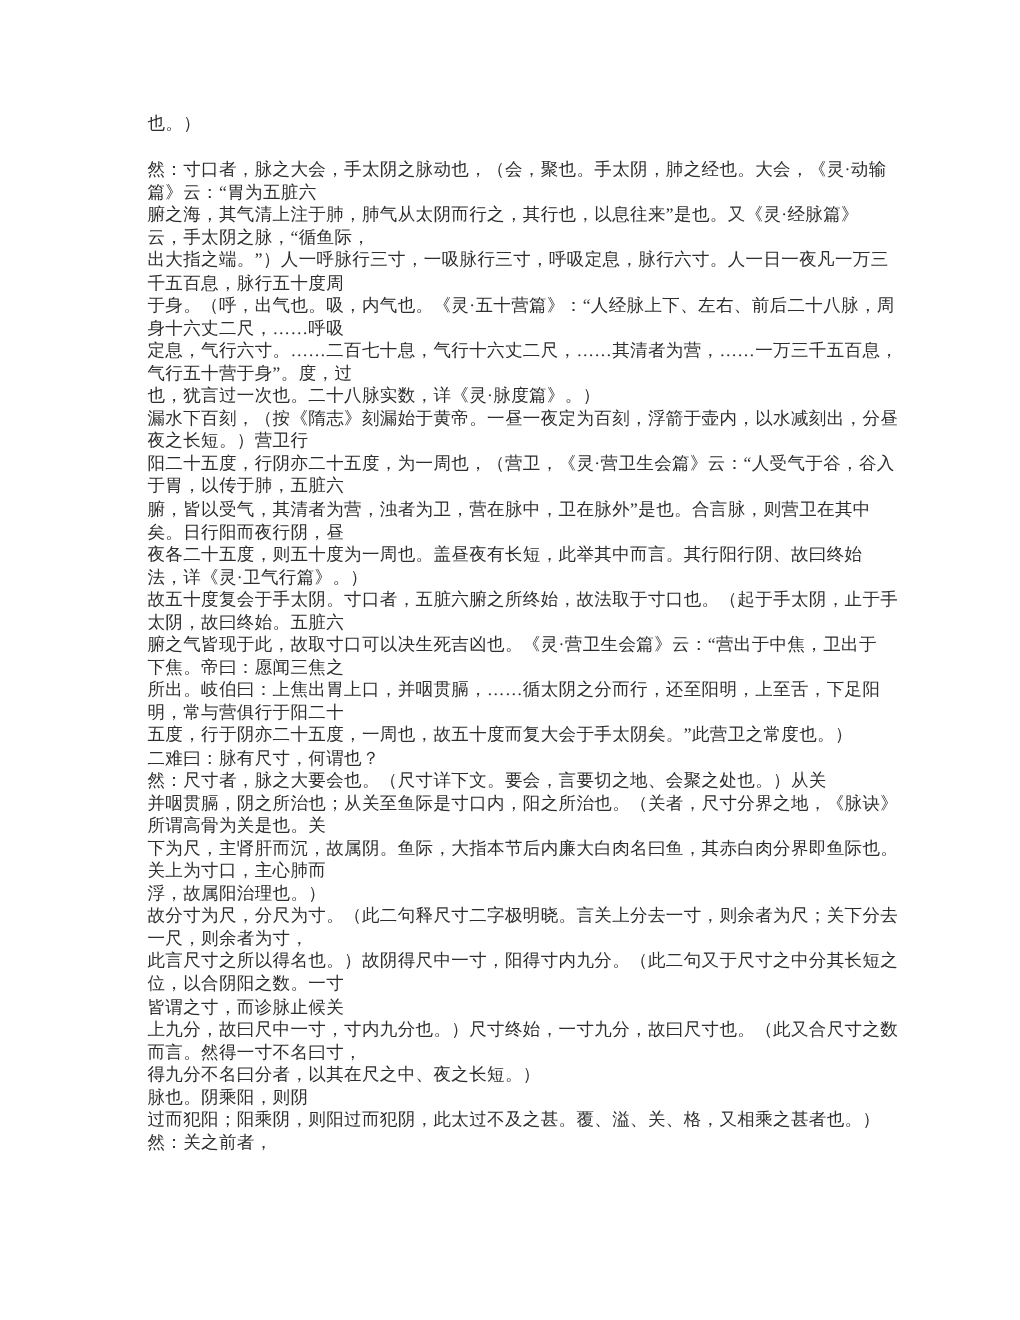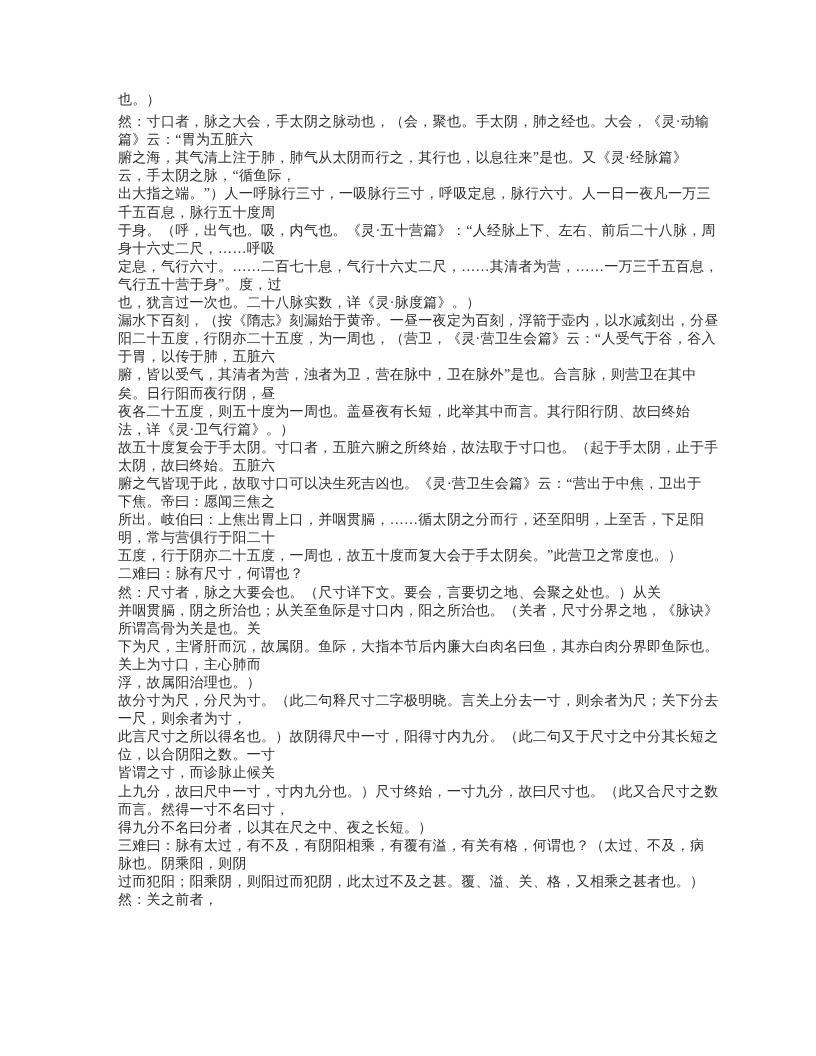--- a/index.html
+++ b/index.html
@@ -22,41 +22,42 @@
     font-family: "Liberation Serif", "DejaVu Serif", serif;
     font-size: 14px;
     line-height: 18.1px;
     letter-spacing: 0.3px;
   }
   .line {
     white-space: pre;
     height: 18.1px;
   }
   .line.para-gap {
-    margin-top: 4px;
+    margin-top: 19px;
   }
 </style>
 </head>
 <body>
 
 <div class="page" style="background: rgb(255, 255, 255);">
   <div class="text-block" style="color: rgb(46, 46, 46);">
       <div class="line">也。）</div>
       <div class="line para-gap">然：寸口者，脉之大会，手太阴之脉动也，（会，聚也。手太阴，肺之经也。大会，《灵·动输</div>
       <div class="line">篇》云：“胃为五脏六</div>
       <div class="line">腑之海，其气清上注于肺，肺气从太阴而行之，其行也，以息往来”是也。又《灵·经脉篇》</div>
       <div class="line">云，手太阴之脉，“循鱼际，</div>
       <div class="line">出大指之端。”）人一呼脉行三寸，一吸脉行三寸，呼吸定息，脉行六寸。人一日一夜凡一万三</div>
       <div class="line">千五百息，脉行五十度周</div>
       <div class="line">于身。（呼，出气也。吸，内气也。《灵·五十营篇》：“人经脉上下、左右、前后二十八脉，周</div>
       <div class="line">身十六丈二尺，……呼吸</div>
       <div class="line">定息，气行六寸。……二百七十息，气行十六丈二尺，……其清者为营，……一万三千五百息，</div>
       <div class="line">气行五十营于身”。度，过</div>
       <div class="line">也，犹言过一次也。二十八脉实数，详《灵·脉度篇》。）</div>
       <div class="line">漏水下百刻，（按《隋志》刻漏始于黄帝。一昼一夜定为百刻，浮箭于壶内，以水减刻出，分昼</div>
+      <div class="line">夜之长短。）营卫行</div>
       <div class="line">阳二十五度，行阴亦二十五度，为一周也，（营卫，《灵·营卫生会篇》云：“人受气于谷，谷入</div>
       <div class="line">于胃，以传于肺，五脏六</div>
       <div class="line">腑，皆以受气，其清者为营，浊者为卫，营在脉中，卫在脉外”是也。合言脉，则营卫在其中</div>
       <div class="line">矣。日行阳而夜行阴，昼</div>
       <div class="line">夜各二十五度，则五十度为一周也。盖昼夜有长短，此举其中而言。其行阳行阴、故曰终始</div>
       <div class="line">法，详《灵·卫气行篇》。）</div>
       <div class="line">故五十度复会于手太阴。寸口者，五脏六腑之所终始，故法取于寸口也。（起于手太阴，止于手</div>
       <div class="line">太阴，故曰终始。五脏六</div>
       <div class="line">腑之气皆现于此，故取寸口可以决生死吉凶也。《灵·营卫生会篇》云：“营出于中焦，卫出于</div>
       <div class="line">下焦。帝曰：愿闻三焦之</div>
@@ -71,18 +72,17 @@
       <div class="line">关上为寸口，主心肺而</div>
       <div class="line">浮，故属阳治理也。）</div>
       <div class="line">故分寸为尺，分尺为寸。（此二句释尺寸二字极明晓。言关上分去一寸，则余者为尺；关下分去</div>
       <div class="line">一尺，则余者为寸，</div>
       <div class="line">此言尺寸之所以得名也。）故阴得尺中一寸，阳得寸内九分。（此二句又于尺寸之中分其长短之</div>
       <div class="line">位，以合阴阳之数。一寸</div>
       <div class="line">皆谓之寸，而诊脉止候关</div>
       <div class="line">上九分，故曰尺中一寸，寸内九分也。）尺寸终始，一寸九分，故曰尺寸也。（此又合尺寸之数</div>
       <div class="line">而言。然得一寸不名曰寸，</div>
       <div class="line">得九分不名曰分者，以其在尺之中、夜之长短。）</div>
-      <div class="line">三难曰：脉有太过，有不及，有阴阳相乘，有覆有溢，有关有格，何谓也？（太过、不及，病</div>
       <div class="line">脉也。阴乘阳，则阴</div>
       <div class="line">过而犯阳；阳乘阴，则阳过而犯阴，此太过不及之甚。覆、溢、关、格，又相乘之甚者也。）</div>
       <div class="line">然：关之前者，</div>
     </div>
 </div>
 
 </body></html>

